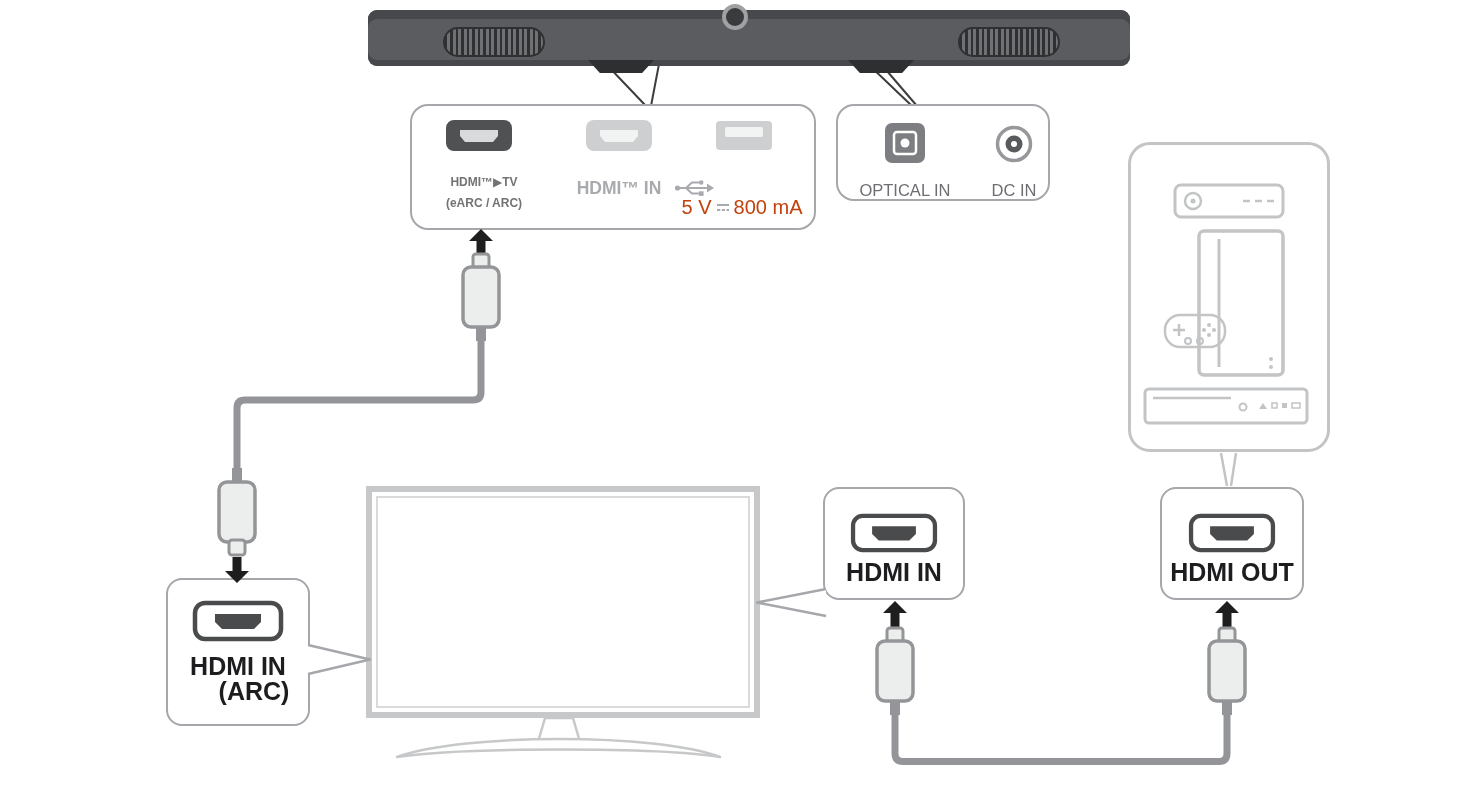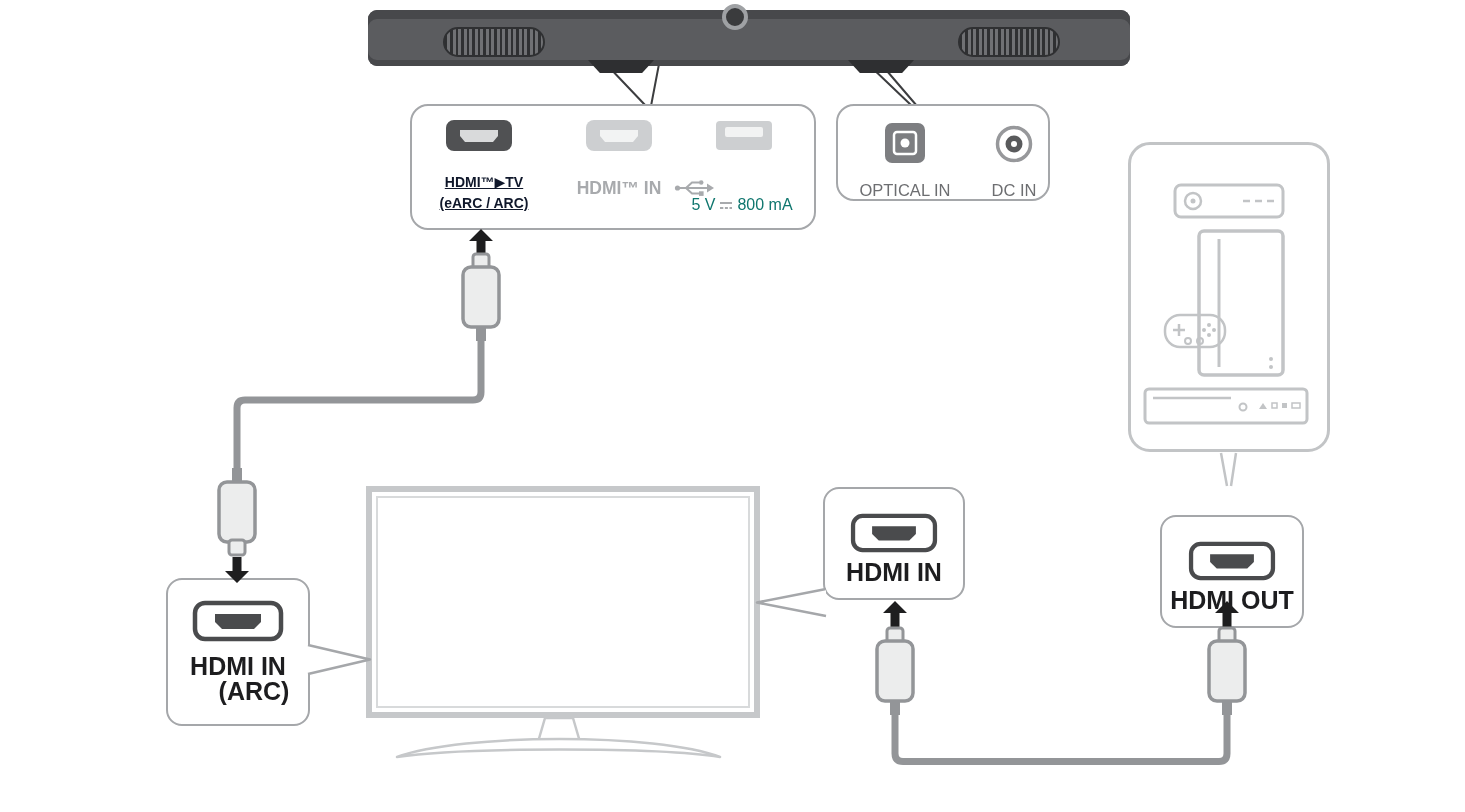--- a/index.html
+++ b/index.html
@@ -23,30 +23,30 @@
   .sb-foot { position:absolute; top:50px; width:66px; height:13px; background:#2e2f31;
              clip-path:polygon(0 0,100% 0,82% 100%,18% 100%); }
   .sb-foot.left { left:220px; } .sb-foot.right { left:480px; }
 
   
   .panel { position:absolute; background:#fff; border:2.5px solid #a5a7aa; border-radius:16px; z-index:3; }
   .panel-soundbar-ports { left:410px; top:104px; width:406px; height:126px; border-radius:18px; }
   .panel-power         { left:836px; top:104px; width:214px; height:97px; border-radius:18px; }
   .panel-arc           { left:166px; top:578px; width:144px; height:148px; }
   .panel-hdmi-in       { left:823px; top:487px; width:142px; height:113px; }
-  .panel-hdmi-out      { left:1160px; top:487px; width:144px; height:113px;margin-top:28px; }
+  .panel-hdmi-out      { left:1160px; top:487px; width:144px; height:113px; }
   .panel .abs { position:absolute; }
 
   .lbl { position:absolute; text-align:center; line-height:21px; }
-  .lbl-active  { color:#0f172a; font-weight:700; font-size:14px;text-decoration:underline; }
+  .lbl-active  { color:#737373; font-weight:700; font-size:12px; }
   .lbl-big     { color:#1d1d1f; font-weight:700; font-size:25px; line-height:24px; }
   .lbl-gray    { color:#a8aaad; font-weight:700; font-size:17.5px; }
   .lbl-power   { color:#6d6e71; font-weight:400; font-size:16.5px; }
   .usb-rating  { position:absolute; display:flex; align-items:center; justify-content:center; gap:4px;
-                 color:#0f766e; font-size:16px; font-weight:400; }
+                 color:#c2410c; font-size:20px; font-weight:400; }
 
   
   .tv { position:absolute; left:366px; top:486px; width:394px; height:232px;
         border:6px solid #c6c8ca; background:#fff; z-index:2; }
   .tv-inner { position:absolute; inset:4px; border:2px solid #d8dadb; }
 
   
   .devices-box { position:absolute; left:1128px; top:142px; width:202px; height:310px;
                  border:3px solid #c2c4c6; border-radius:22px; background:#fff; z-index:2; }
 

